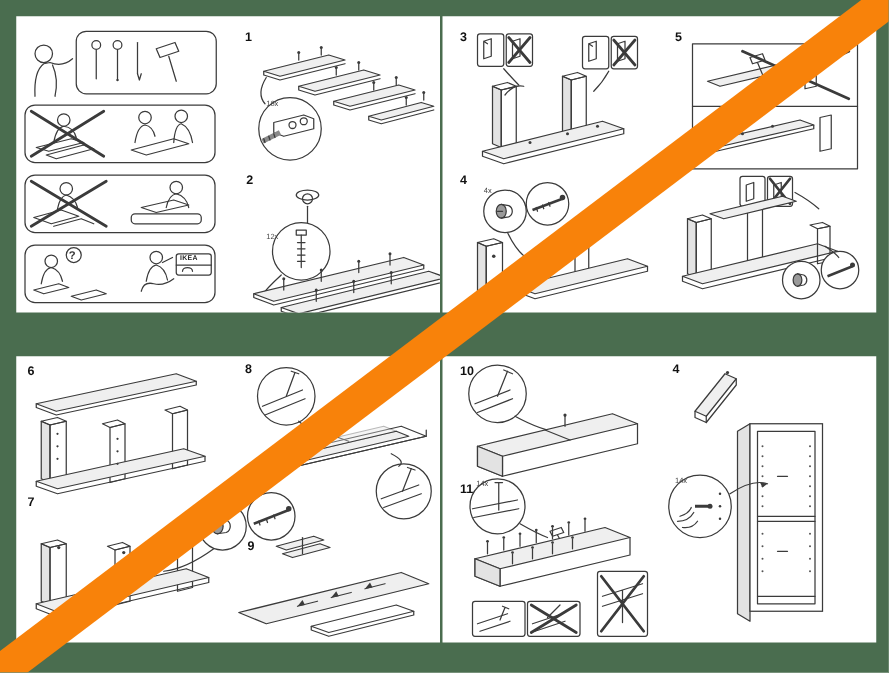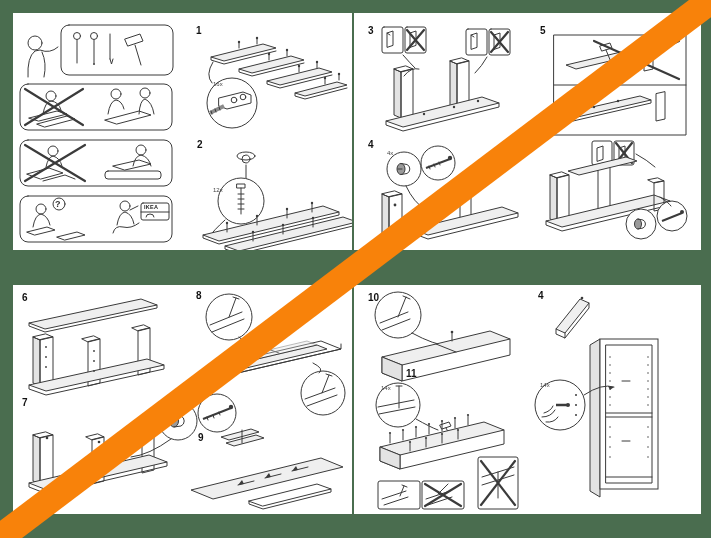--- a/index.html
+++ b/index.html
@@ -386,21 +386,21 @@
             <path class="dot" d="M279 186 l6 -1 l-2 -4 z"></path>
         </g>
         <path class="ln" d="M236 216 l68 -17 l14 5 l-68 17 z"></path>
         <path class="ln" d="M236 216 v3 l14 5 l68 -17 v-3"></path>
       </g>
     </svg>
   </div>
 
   <div class="page page-br">
     <div class="stepnum" style="left:14px;top:8px;">10</div>
-    <div class="stepnum" style="left:14px;top:84px;margin-left:38px;">11</div>
+    <div class="stepnum" style="left:14px;top:102px;">11</div>
     <div class="qty" style="left:27px;top:100px;">14x</div>
     <div class="stepnum" style="left:184px;top:6px;">4</div>
     <div class="qty" style="left:186px;top:97px;">14x</div>
 
     <svg width="347" height="229" viewBox="0 0 347 229">
 
       <g>
         <circle class="wht" cx="44" cy="30" r="23"></circle>
         <path class="ln" d="M26 38 l28 -11 M28 45 l28 -11"></path>
         <path class="ln" d="M52 12 l-8 20"></path>

